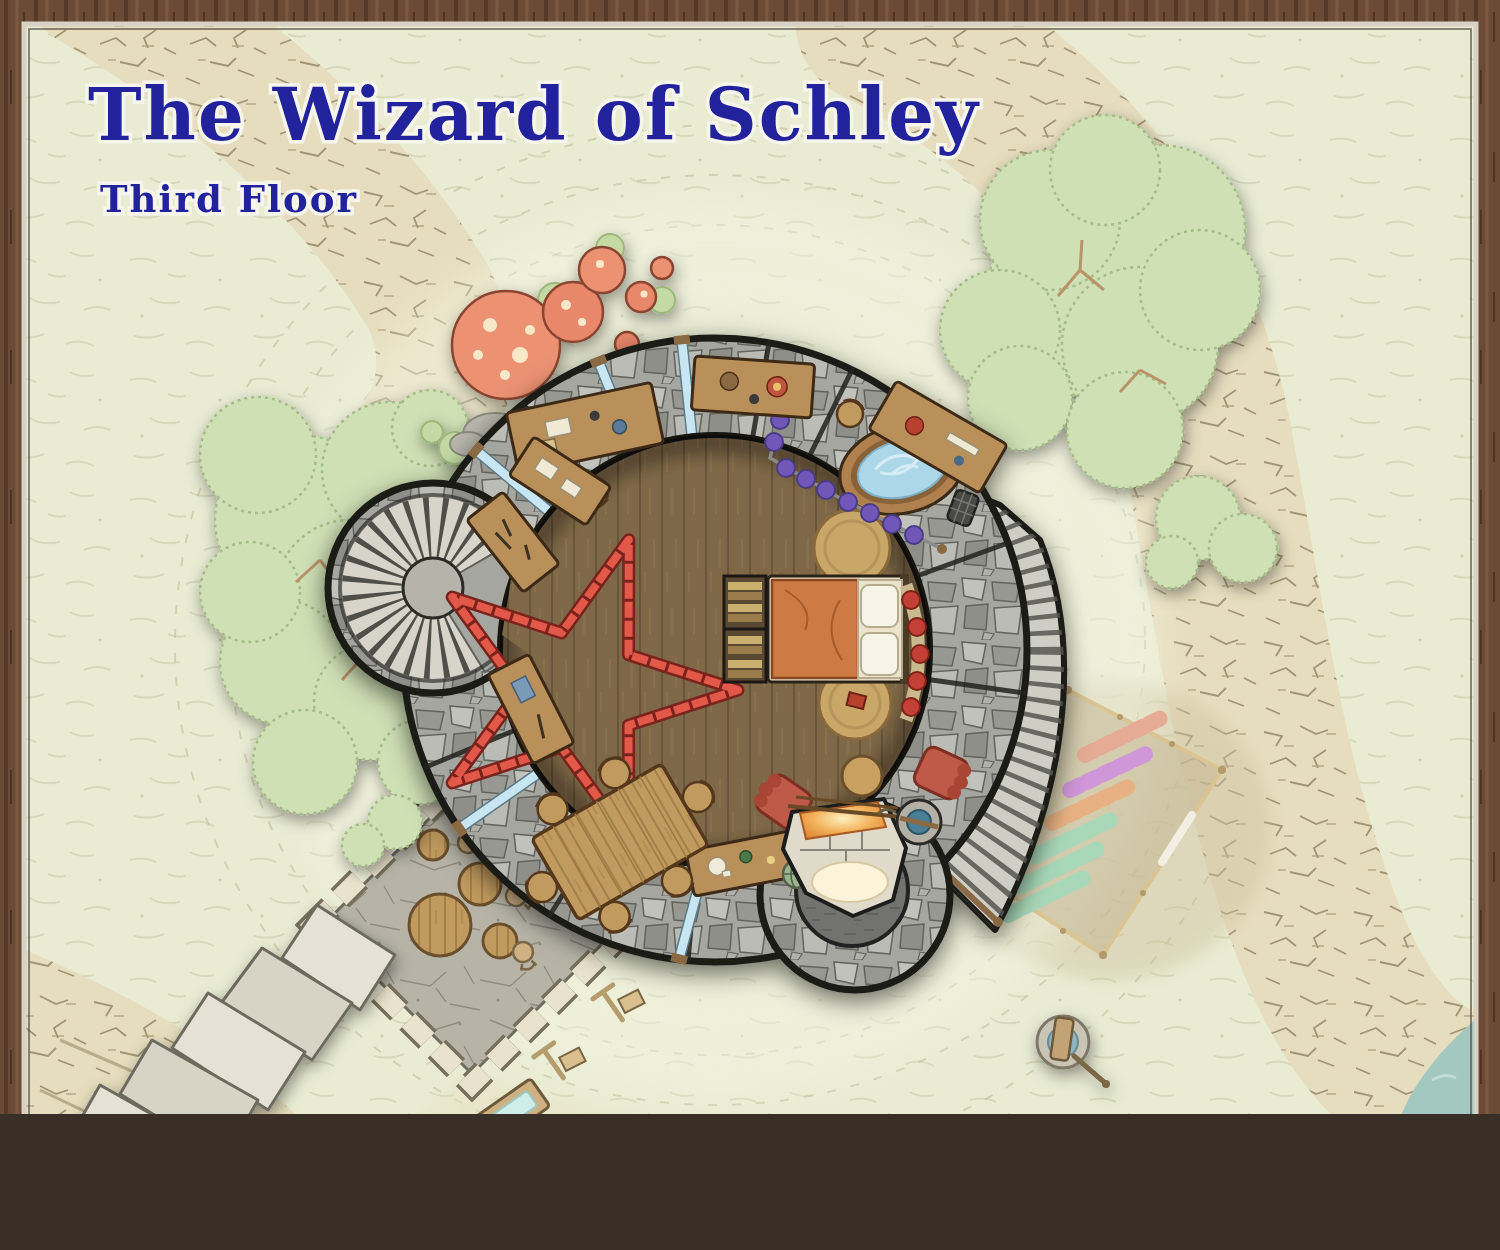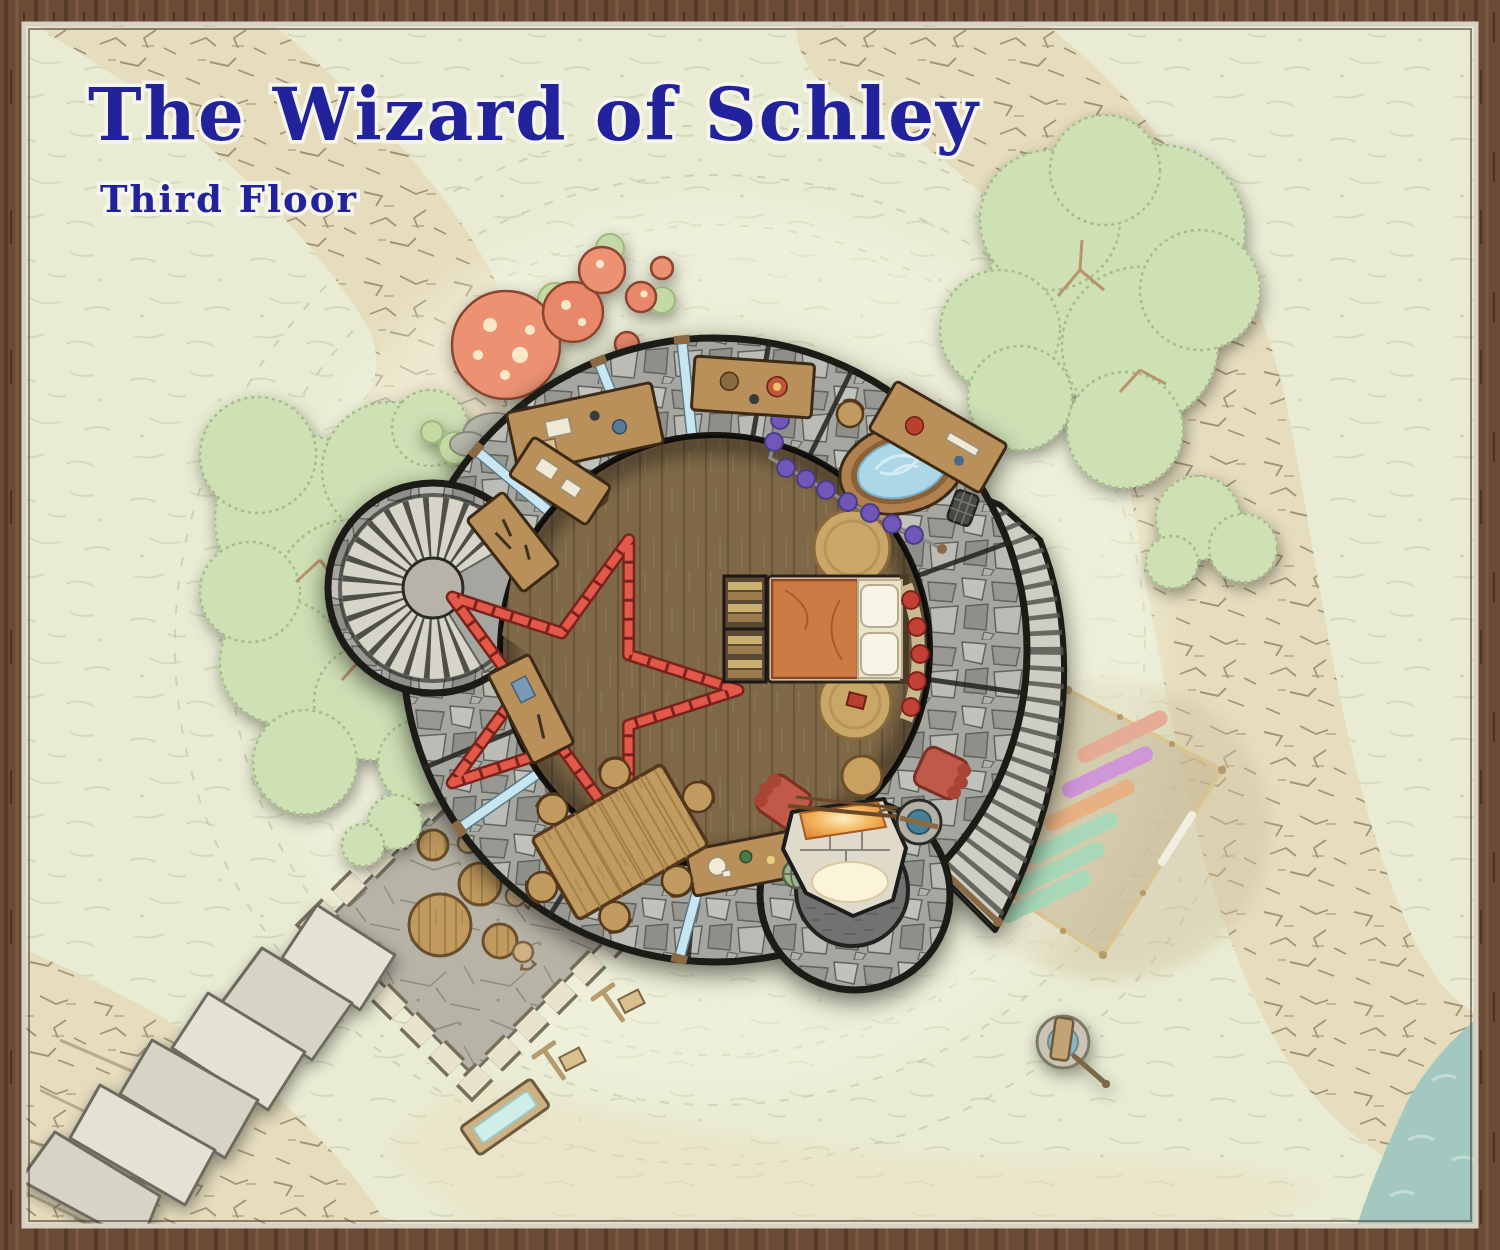--- a/index.html
+++ b/index.html
@@ -1,16 +1,16 @@
 <!DOCTYPE html>
 <html><head>
 <meta charset="utf-8">
 <style>
   html,body{margin:0;padding:0;background:#3a2f26;}
-  #stage{position:relative;width:1500px;height:1250px;overflow:hidden;
+  #stage{position:relative;width:1500px;height:1114px;overflow:hidden;
          font-family:"DejaVu Serif","Liberation Serif",serif;}
   svg{display:block}
   .maptitle{font-family:"DejaVu Serif","Liberation Serif",serif;font-weight:bold;
             fill:#22229d;stroke:#f6f5ec;stroke-width:7px;paint-order:stroke;
             letter-spacing:2px;}
 </style>
 </head>
 <body>
 
 <div id="stage">

